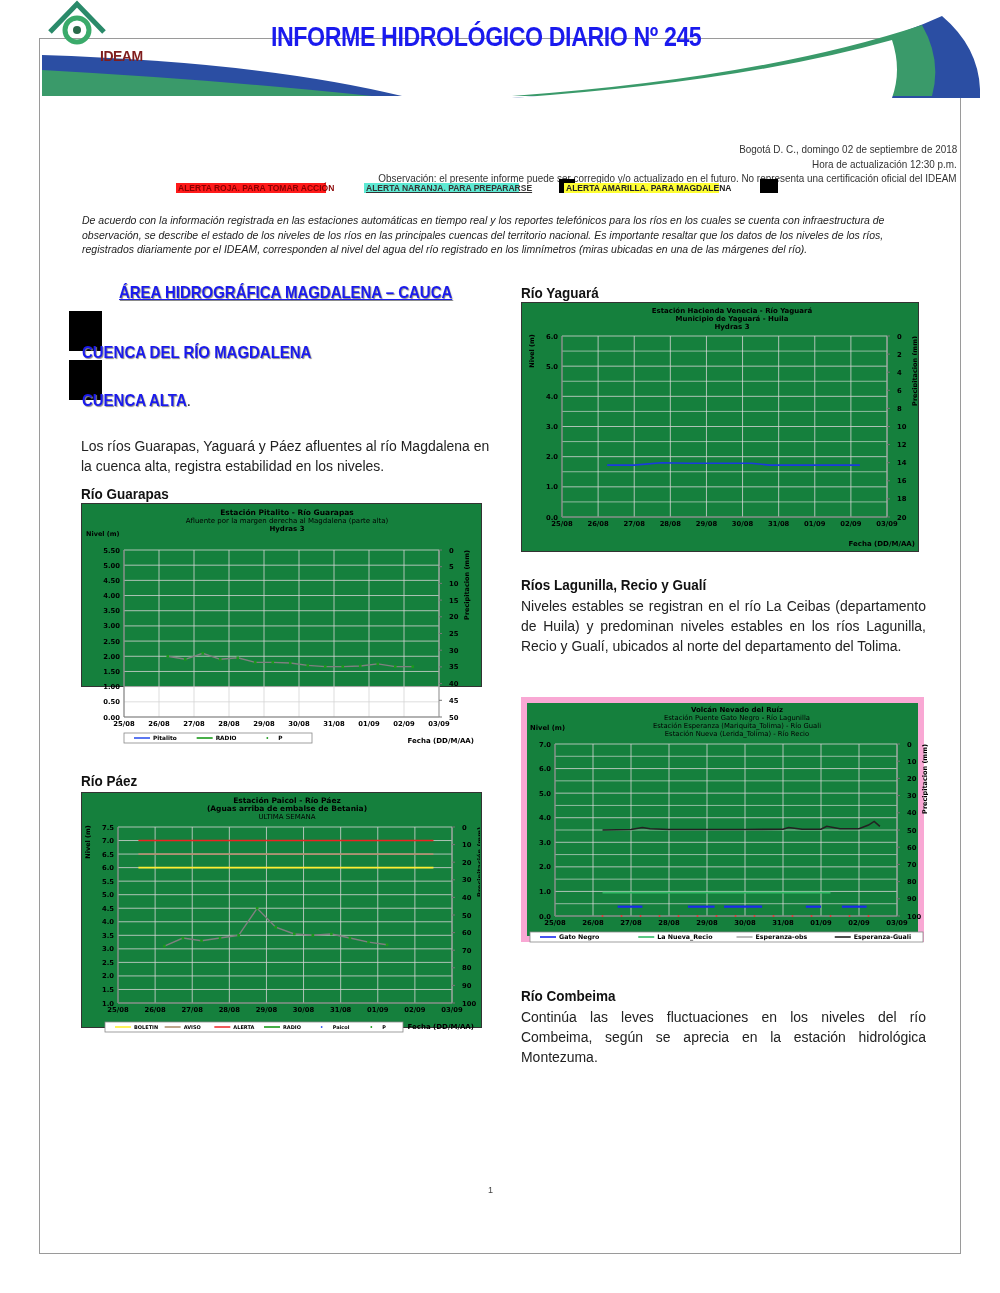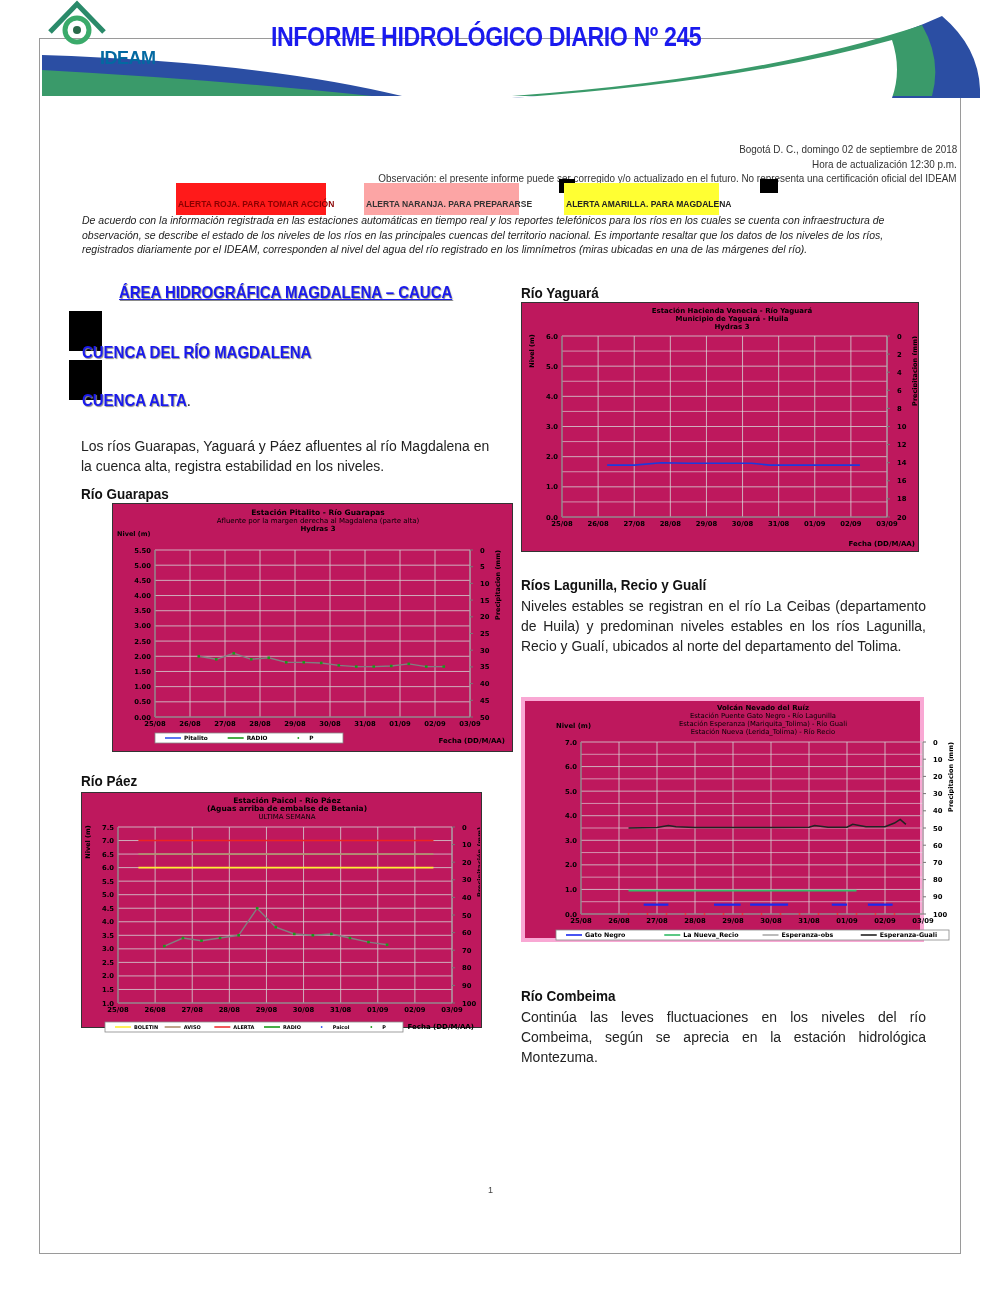--- a/index.html
+++ b/index.html
@@ -1,37 +1,37 @@
 <!DOCTYPE html>
 <html><head>
 <meta charset="utf-8">
 <style>
   * { box-sizing: border-box; margin: 0; padding: 0; }
   body { width: 1000px; height: 1293px; background: #ffffff; font-family: "Liberation Sans", sans-serif; position: relative; overflow: hidden; }
   .page { position: absolute; left: 39px; top: 38px; width: 922px; height: 1216px; border: 1px solid #9a9a9a; background: #fff; }
   .header { position: absolute; left: 42px; top: 0; width: 938px; height: 98px; overflow: hidden; }
   .header svg { position: absolute; left: 0; top: 0; }
   .logo { position: absolute; left: 38px; top: 2px; width: 70px; height: 66px; }
-  .logo-text { position: absolute; left: 58px; top: 48px; font-weight: bold; font-size: 18px; color: #0369a1; letter-spacing: -0.5px; }
+  .logo-text { position: absolute; left: 58px; top: 48px; font-weight: bold; font-size: 14px; color: #7f1d1d; letter-spacing: -0.5px; }
   .title { position: absolute; left: 229px; top: 22px; font-size: 27px; font-weight: bold; color: #1a1aee; letter-spacing: -0.5px; transform: scaleX(0.86); transform-origin: left; white-space: nowrap; }
   .meta { position: absolute; right: 43px; text-align: right; font-size: 11px; color: #333; white-space: nowrap; transform: scaleX(0.9); transform-origin: right; }
   .alerts { position: absolute; top: 146px; left: 176px; height: 10px; font-size: 8.5px; font-weight: bold; white-space: nowrap; }
-  .alert { position: absolute; top: 0; height: 10px; line-height: 10px; padding: 16px 2px; }
+  .alert { position: absolute; top: 0; height: 10px; line-height: 10px; padding: 0 2px; }
   .alert.red { left: 0; width: 150px; background: #ff1a1a; color: #8a0000; }
-  .alert.orange { left: 188px; width: 155px; background: #fca5a5; color: #333; }
+  .alert.orange { left: 188px; width: 155px; background: #5eead4; color: #333; text-decoration: underline; }
   .alert.yellow { left: 388px; width: 155px; background: #ffff33; color: #222; }
   .blk { position: absolute; background: #000; }
   .intro { position: absolute; left: 42px; top: 175px; width: 845px; font-size: 11.3px; font-style: italic; color: #222; line-height: 14.5px; transform: scaleX(0.93); transform-origin: left; }
   .sec-title { position: absolute; font-weight: bold; color: #1a1aee; text-shadow: 1px 1px 1px #8a8a8a; white-space: nowrap; transform: scaleX(0.88); transform-origin: left; }
   .underline { text-decoration: underline; }
   .para { position: absolute; font-size: 15px; color: #222; line-height: 20px; transform: scaleX(0.9); transform-origin: left; }
   .justify { text-align: justify; }
   .subhead { position: absolute; font-weight: bold; font-size: 15px; color: #111; transform: scaleX(0.9); transform-origin: left; white-space: nowrap; }
-  .chart { position: absolute; border: 1.5px solid #333; background: #be185d; }
-  .chart.light { border: 4px solid #f9a8d4; padding-left: 28px; }
+  .chart { position: absolute; border: 1.5px solid #333; background: #15803d; }
+  .chart.light { border: 6px solid #f9a8d4; }
   .chart svg { display: block; }
   .ct { font-family: "DejaVu Sans", sans-serif; }
   .pagenum { position: absolute; left: 488px; top: 1185px; font-size: 9px; color: #444; }
 </style>
 </head>
 <body>
 
 <div class="page"></div>
 
 <div class="header">
@@ -69,21 +69,21 @@
 <div class="sec-title underline" style="left:119px;top:283px;font-size:17px;">ÁREA HIDROGRÁFICA MAGDALENA – CAUCA</div>
 
 <div class="blk" style="left:69px;top:311px;width:33px;height:40px;"></div>
 <div class="sec-title" style="left:82px;top:343px;font-size:17px;">CUENCA DEL RÍO MAGDALENA</div>
 <div class="blk" style="left:69px;top:360px;width:33px;height:40px;"></div>
 <div class="sec-title" style="left:82px;top:391px;font-size:17px;"><span>CUENCA ALTA</span><span style="color:#222;text-shadow:none;font-weight:normal;">.</span></div>
 
 <div class="para" style="left:81px;top:436px;width:455px;font-size:15.5px;">Los ríos Guarapas, Yaguará y Páez afluentes al río Magdalena en la cuenca alta, registra estabilidad en los niveles.</div>
 <div class="subhead" style="left:81px;top:485px;">Río Guarapas</div>
 
-<div class="chart" style="left:81px;top:503px;width:401px;height:249px;margin-left:31px;">
+<div class="chart" style="left:81px;top:503px;width:401px;height:184px;">
   <svg width="398" height="242" class="ct">
     <text x="205" y="11" font-size="7.5" font-weight="bold" text-anchor="middle">Estación Pitalito - Río Guarapas</text>
     <text x="205" y="19" font-size="7" text-anchor="middle">Afluente por la margen derecha al Magdalena (parte alta)</text>
     <text x="205" y="27" font-size="7" font-weight="bold" text-anchor="middle">Hydras 3</text>
     <text x="4" y="32" font-size="6.5" font-weight="bold">Nivel (m)</text>
     <g id="g-guarapas">
         <line x1="42" y1="46" x2="42" y2="213" stroke="#d4d4d4" stroke-width="0.8"></line>
         <text x="42" y="222" font-size="6.8" font-weight="bold" text-anchor="middle">25/08</text>
         <line x1="77" y1="46" x2="77" y2="213" stroke="#d4d4d4" stroke-width="0.8"></line>
         <text x="77" y="222" font-size="6.8" font-weight="bold" text-anchor="middle">26/08</text>

